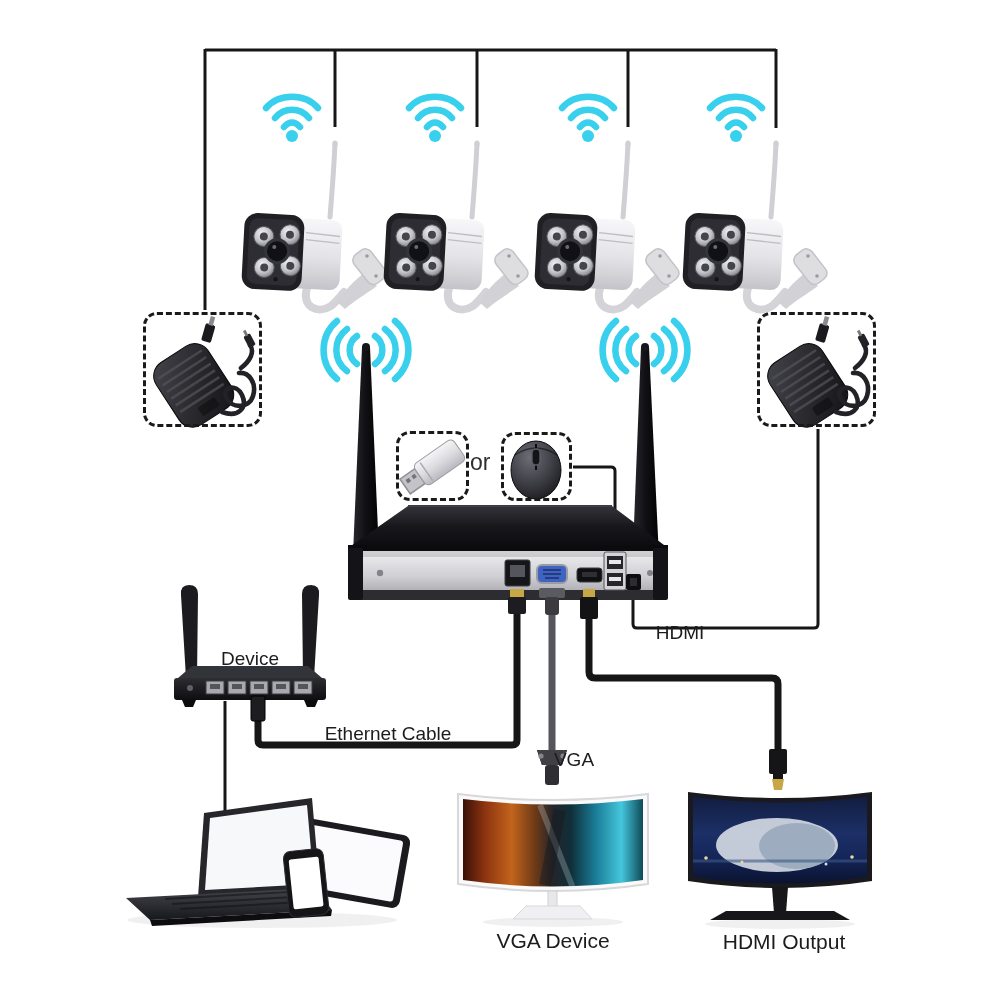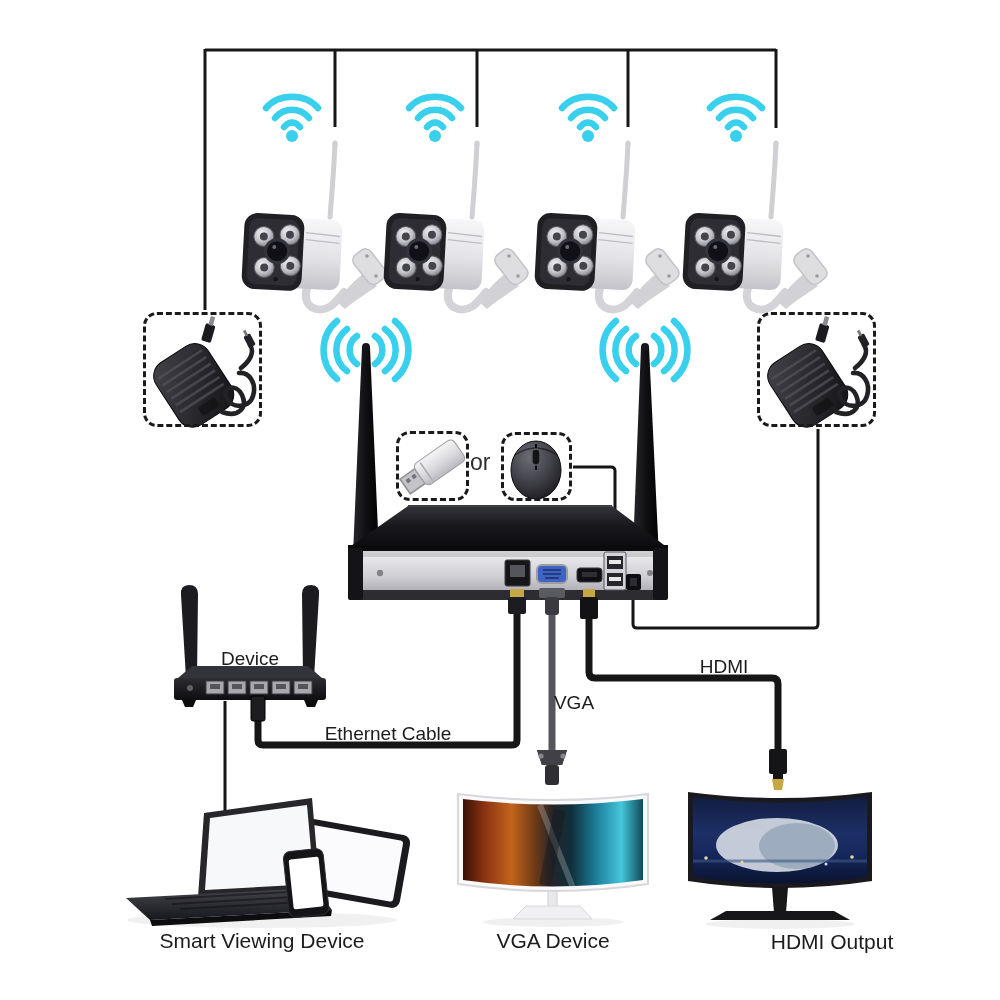--- a/index.html
+++ b/index.html
@@ -361,18 +361,17 @@
 </svg>
 
 <div class="dashbox" style="left:143px;top:312px;width:119px;height:115px;"></div>
 <div class="dashbox" style="left:757px;top:312px;width:119px;height:115px;"></div>
 <div class="dashbox" style="left:396px;top:431px;width:73px;height:70px;"></div>
 <div class="dashbox" style="left:501px;top:432px;width:71px;height:69px;"></div>
 
 <div class="lbl or" style="left:470px;top:450px;">or</div>
 <div class="lbl center" style="left:200px;top:649px;width:100px;">Device</div>
 <div class="lbl center" style="left:310px;top:724px;width:156px;">Ethernet Cable</div>
-<div class="lbl center" style="left:548px;top:693px;width:52px;">VGA</div>
-<div class="lbl center" style="left:650px;top:657px;width:60px;margin-left:44px;">HDMI</div>
-<div class="lbl big center" style="left:158px;top:929px;width:208px;">Smart Viewing Device</div>
+<div class="lbl center" style="left:548px;top:750px;width:52px;">VGA</div>
+<div class="lbl center" style="left:650px;top:623px;width:60px;">HDMI</div>
 <div class="lbl big center" style="left:493px;top:929px;width:120px;">VGA Device</div>
-<div class="lbl big center" style="left:720px;top:930px;width:128px;margin-left:48px;">HDMI Output</div>
+<div class="lbl big center" style="left:720px;top:930px;width:128px;">HDMI Output</div>
 </div>
 
 </body></html>

